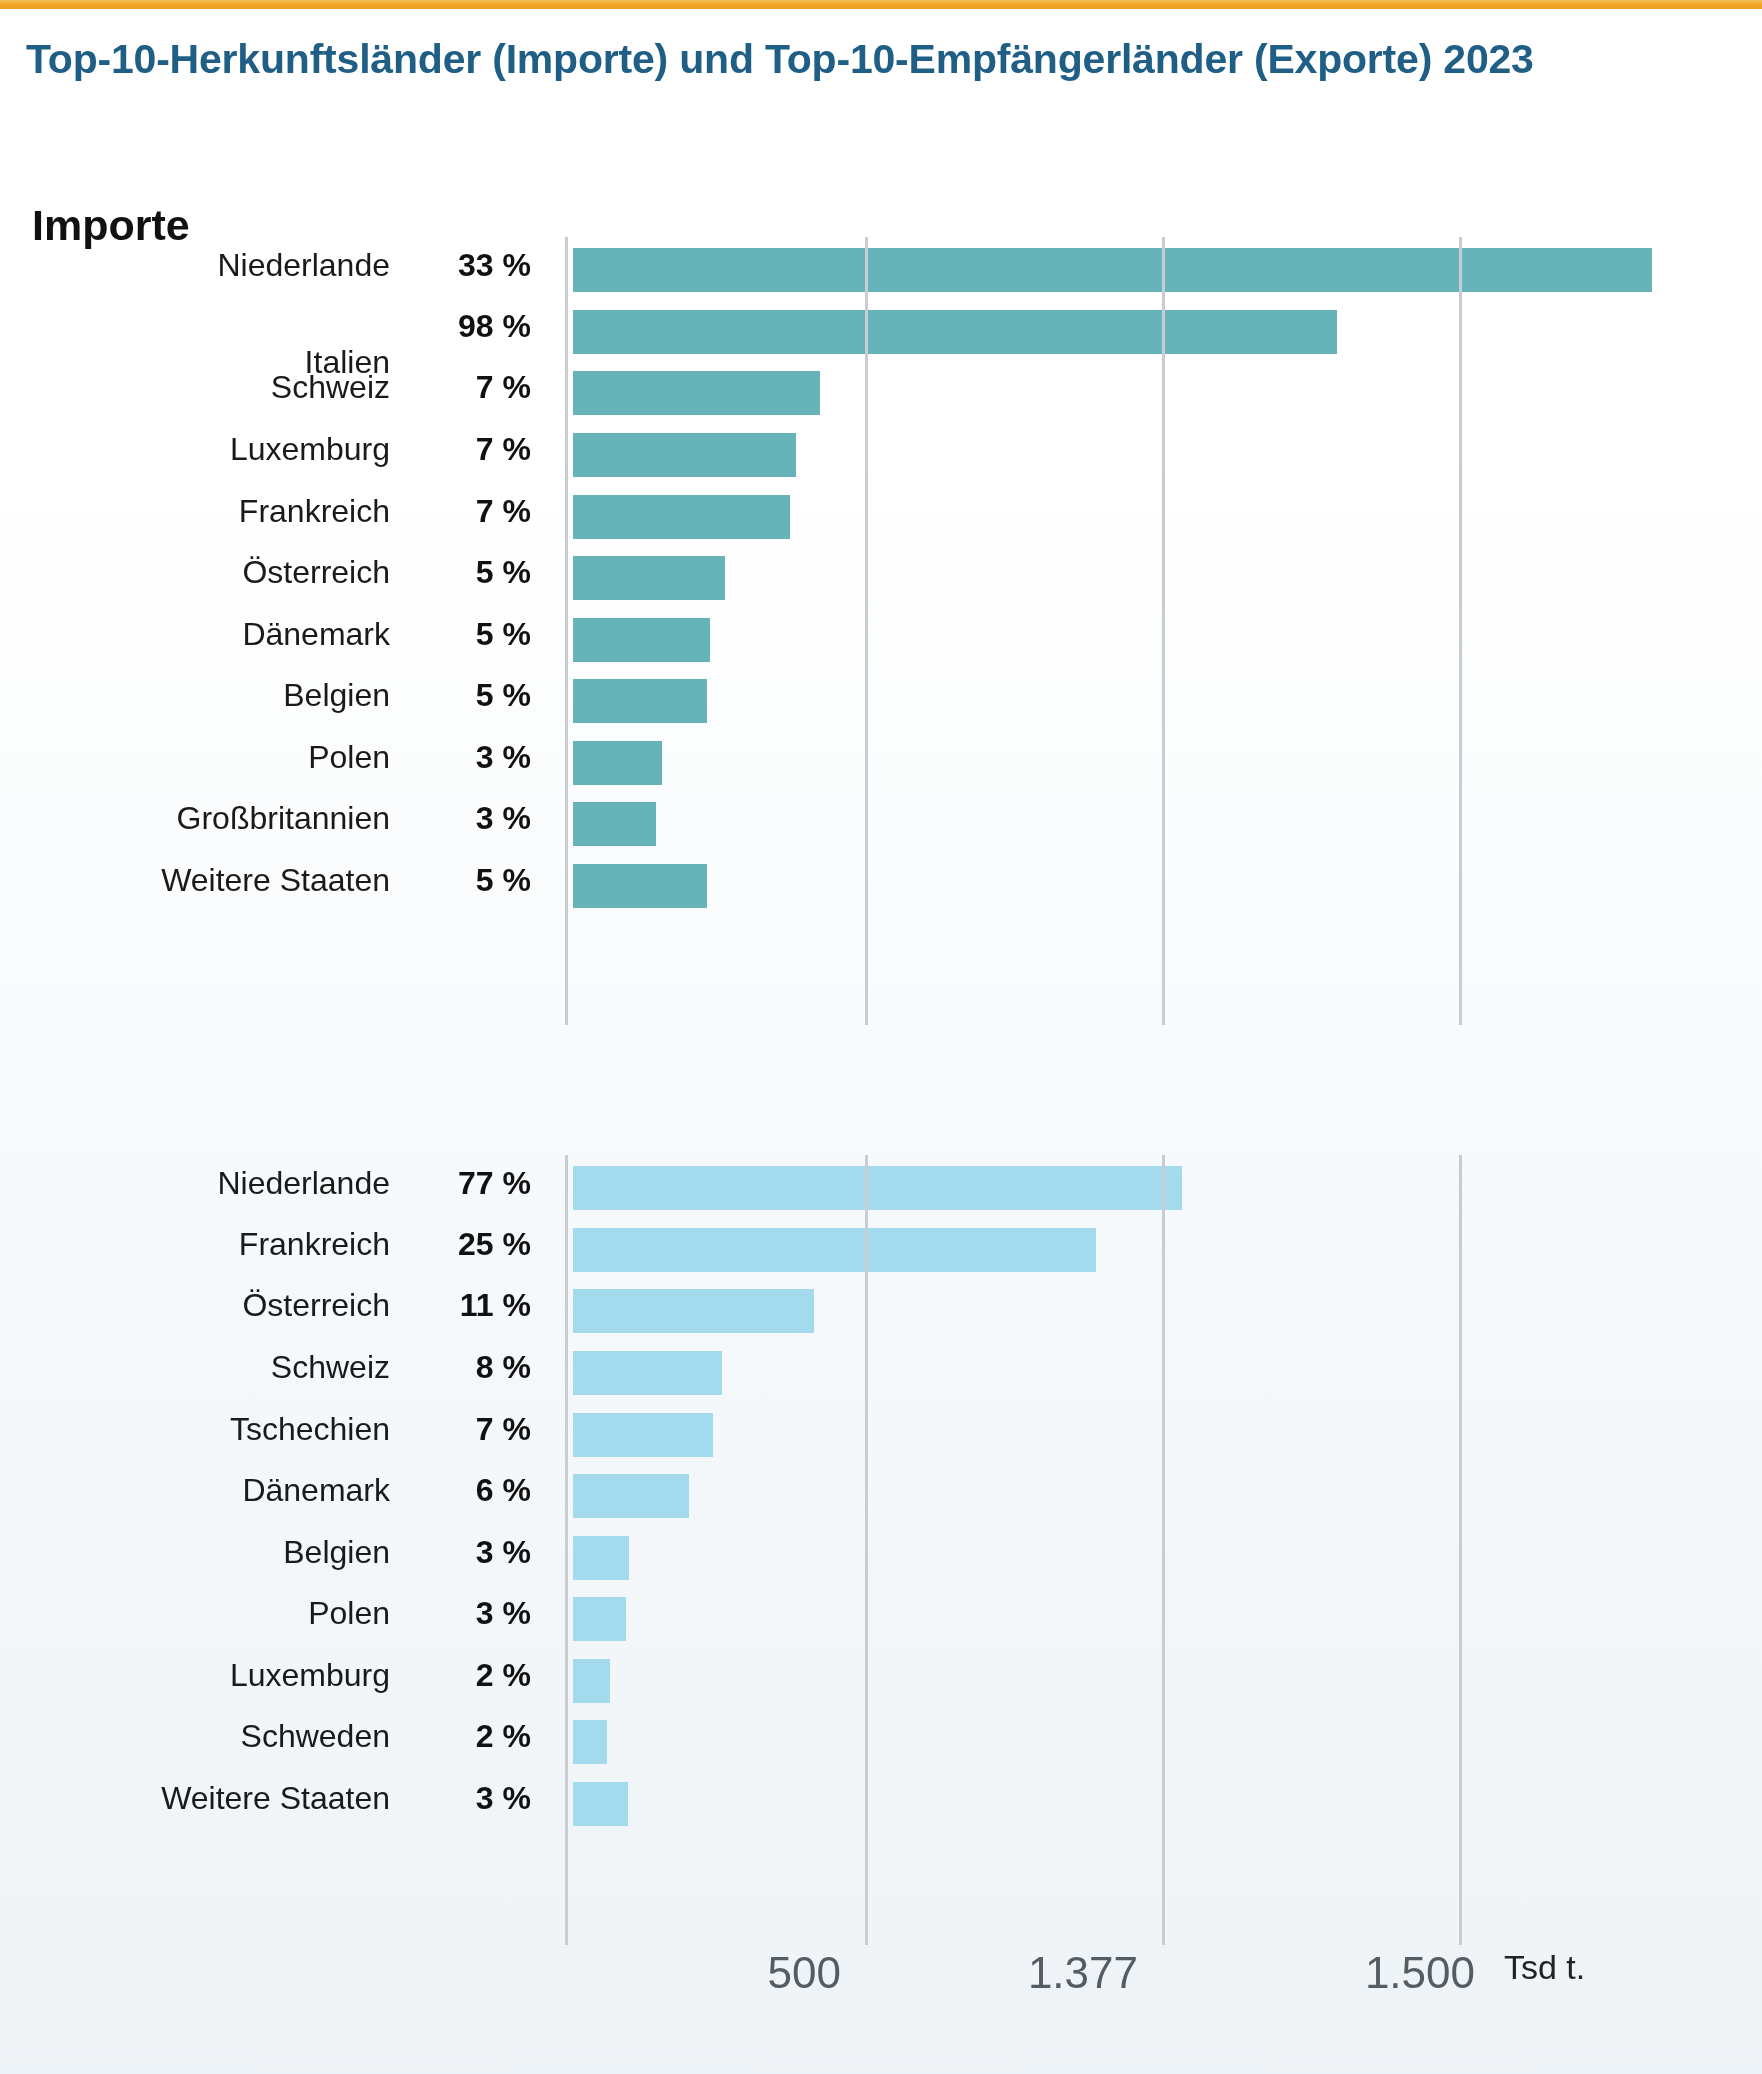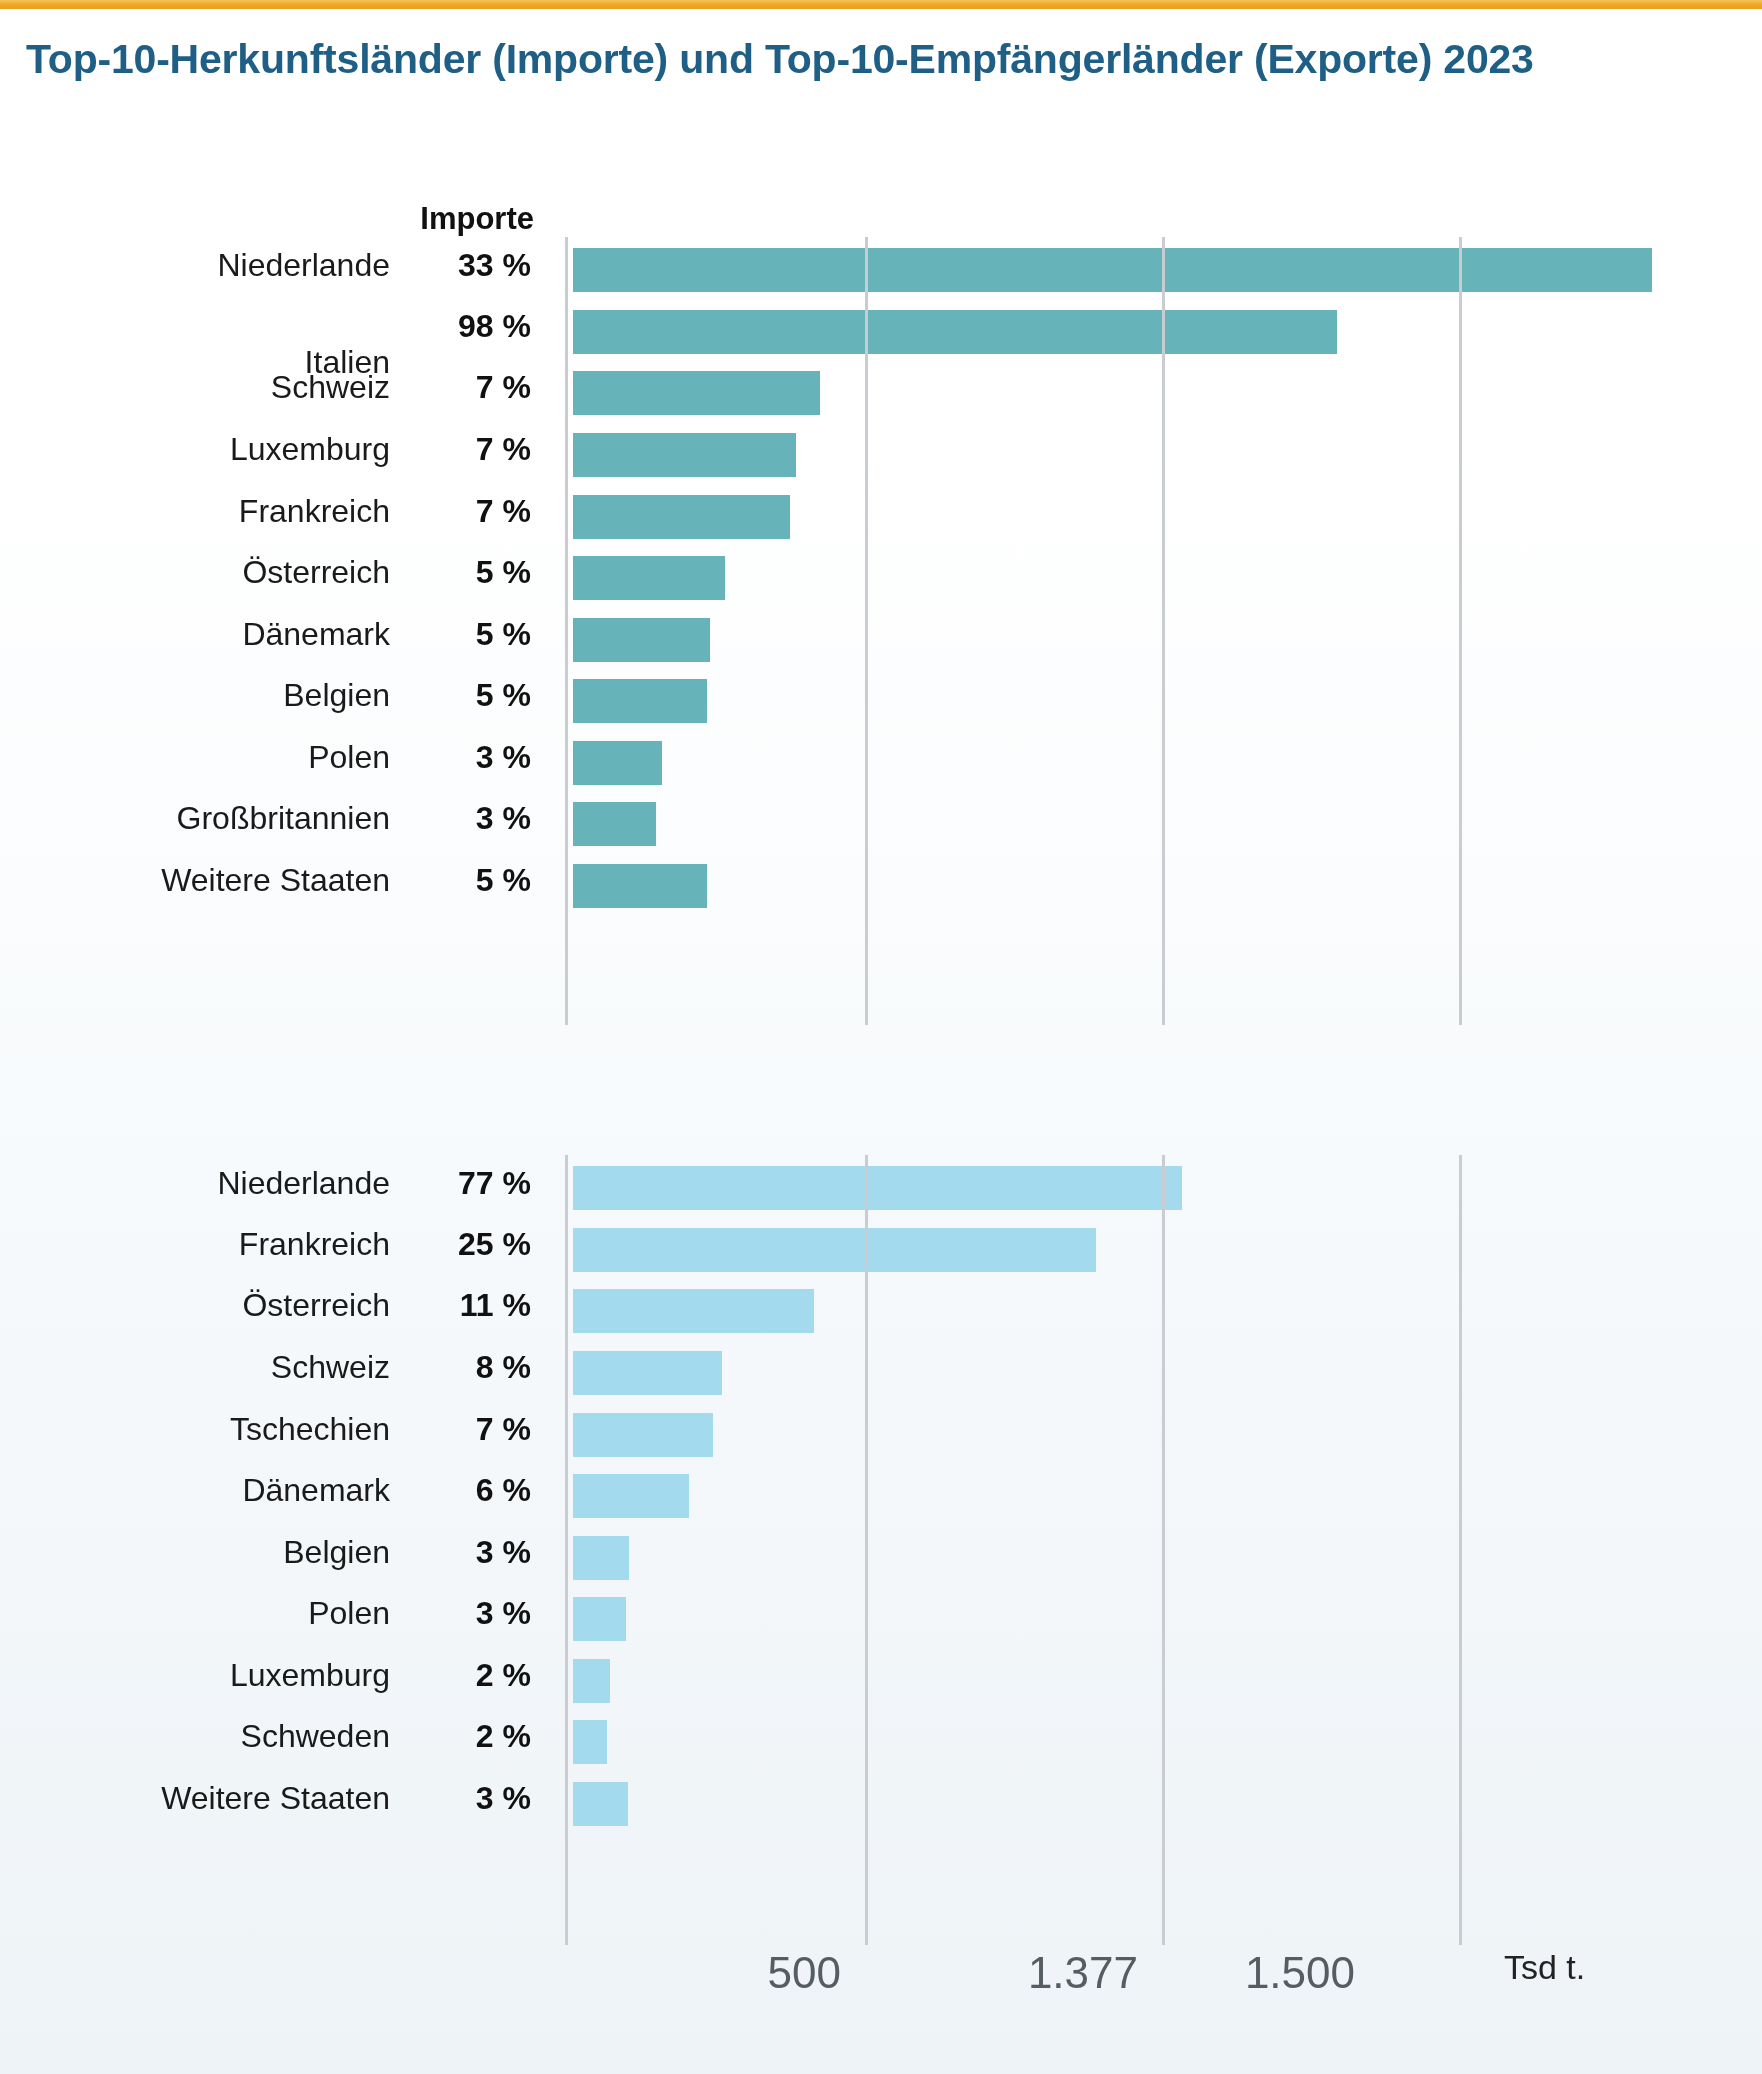--- a/index.html
+++ b/index.html
@@ -33,22 +33,21 @@
     line-height:1.22;
     letter-spacing:-0.2px;
   }
 
   
   .panel{position:absolute;left:0;width:1763px;}
   .panel-heading{
     position:absolute;
     width:502px;            
     left:32px;
-    text-align:right;
-    font-size:31px;
+    font-size:43px;
     font-weight:bold;
     color:#111111;
   }
   .plot{
     position:absolute;
     left:565px;
     border-left:3.2px solid #c9cdd1;
   }
   .gridline{
     position:absolute;top:0;bottom:0;width:3.2px;background:#c9cdd1;
@@ -237,18 +236,18 @@
         </div>
     <div class="gridline" style="left: 297px;"></div>
         <div class="gridline" style="left: 594px;"></div>
         <div class="gridline" style="left: 891px;"></div>
       </div>
   </div>
 
   <div class="axis-labels" id="axis-labels" style="top: 1948px;">
       <div class="tick" style="left: 862px;">500</div>
       <div class="tick" style="left: 1159px;">1.377</div>
-      <div class="tick" style="left: 1376px;">1.500</div>
+      <div class="tick" style="left: 1496px;">1.500</div>
       <div class="unit" style="left: 1504px;">Tsd t.</div>
     </div>
 
 </div>
 
 
 </body></html>

